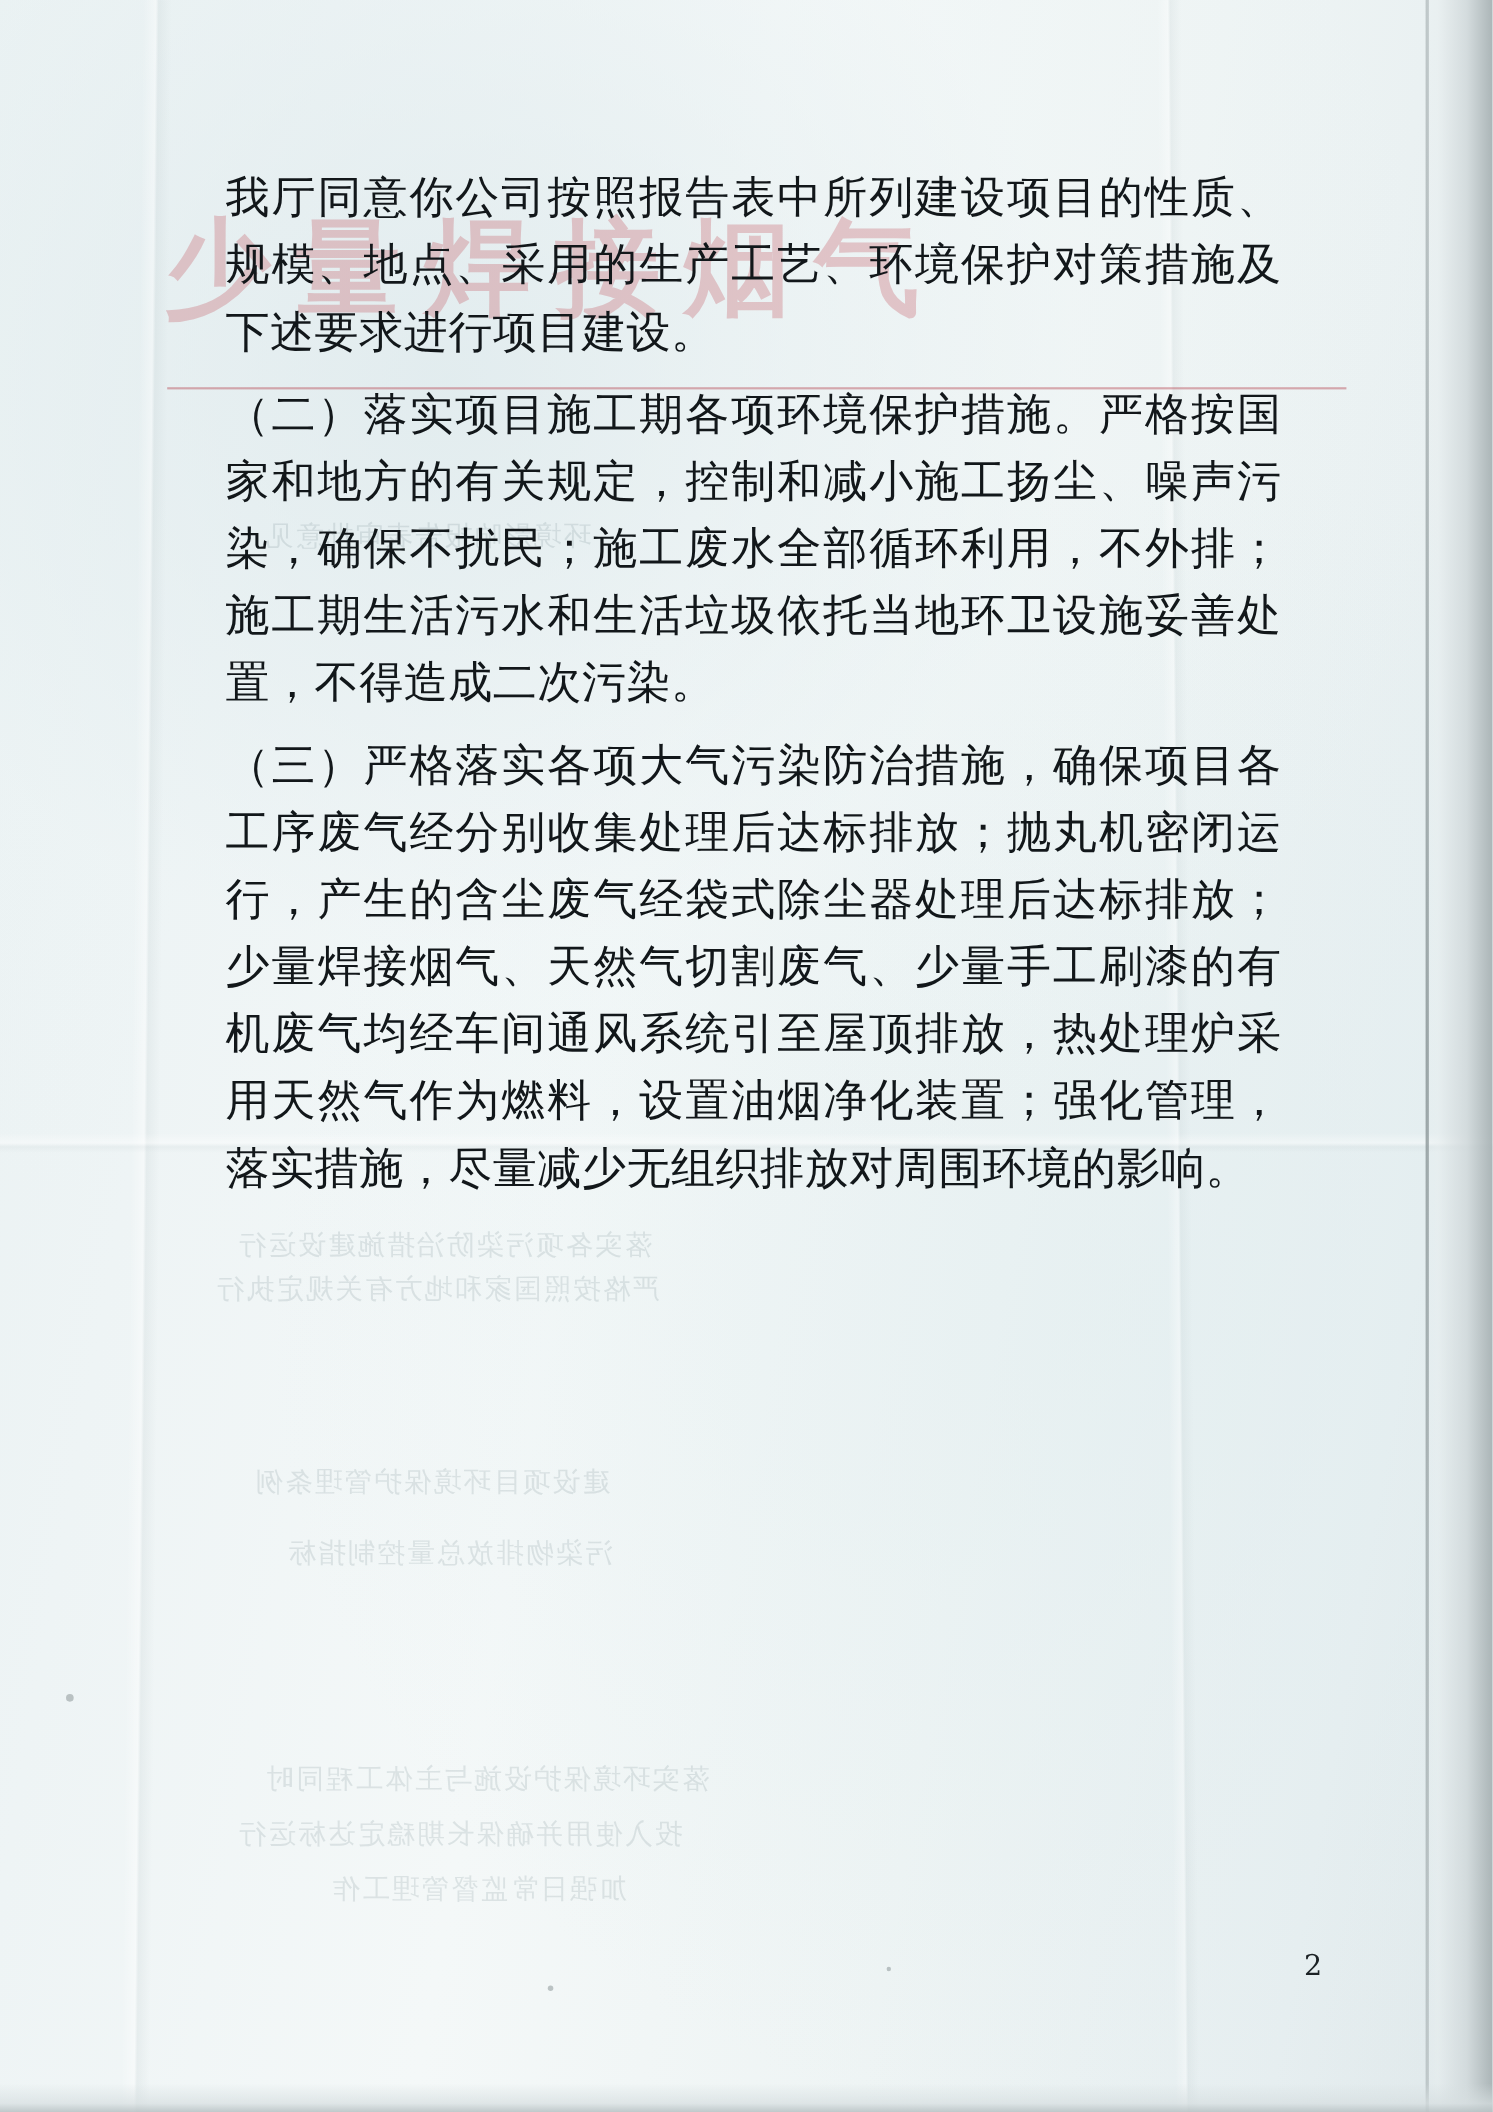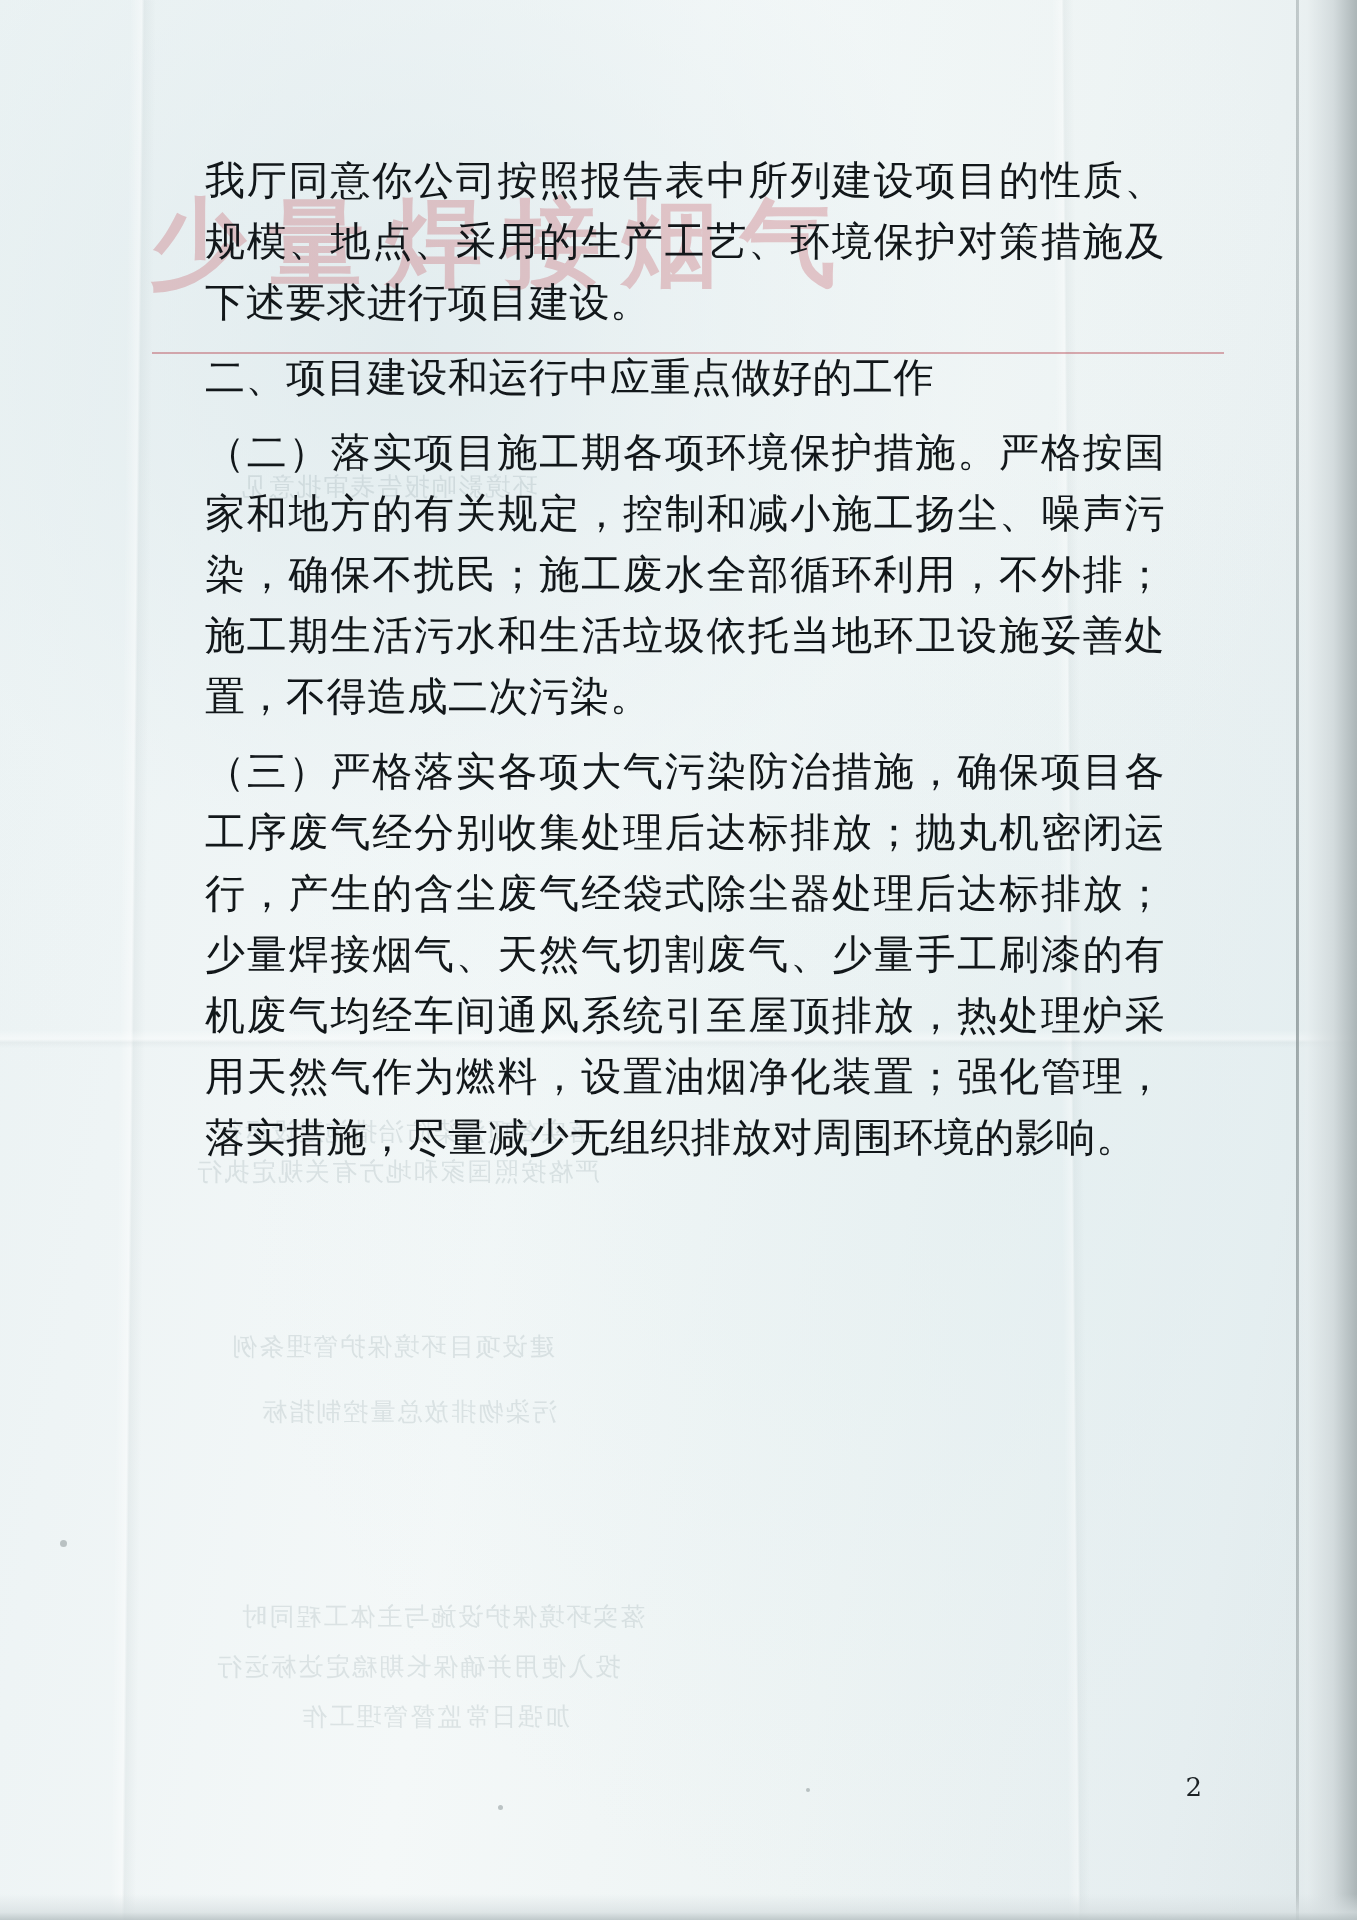--- a/index.html
+++ b/index.html
@@ -147,21 +147,20 @@
   <div class="ghost" style="top:1395px;left:260px;">污染物排放总量控制指标</div>
   <div class="ghost" style="top:1600px;left:240px;">落实环境保护设施与主体工程同时</div>
   <div class="ghost" style="top:1650px;left:215px;">投入使用并确保长期稳定达标运行</div>
   <div class="ghost" style="top:1700px;left:300px;">加强日常监督管理工作</div>
 
   <div class="seal-ghost">少量焊接烟气</div>
   <div class="seal-rule"></div>
 
   <div class="doc-body">
     <p class="p-lead">我厅同意你公司按照报告表中所列建设项目的性质、规模、地点、采用的生产工艺、环境保护对策措施及下述要求进行项目建设。</p>
-    <p class="p-heading">二、项目建设和运行中应重点做好的工作</p>
     <p class="p-indent p-gap">（二）落实项目施工期各项环境保护措施。严格按国家和地方的有关规定，控制和减小施工扬尘、噪声污染，确保不扰民；施工废水全部循环利用，不外排；施工期生活污水和生活垃圾依托当地环卫设施妥善处置，不得造成二次污染。</p>
     <p class="p-indent p-gap">（三）严格落实各项大气污染防治措施，确保项目各工序废气经分别收集处理后达标排放；抛丸机密闭运行，产生的含尘废气经袋式除尘器处理后达标排放；少量焊接烟气、天然气切割废气、少量手工刷漆的有机废气均经车间通风系统引至屋顶排放，热处理炉采用天然气作为燃料，设置油烟净化装置；强化管理，落实措施，尽量减少无组织排放对周围环境的影响。</p>
   </div>
 
   <div class="page-number">2</div>
 
   <div class="scan-edge-right-line"></div>
   <div class="scan-edge-right"></div>
   <div class="scan-edge-bottom"></div>
 </div>

